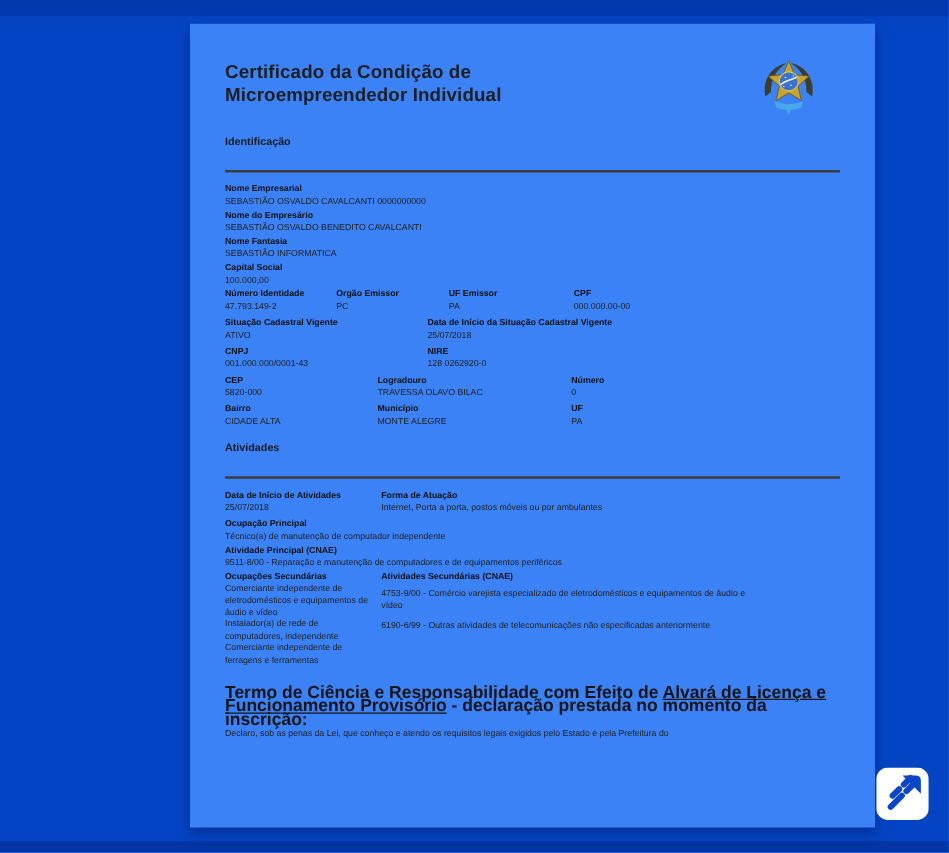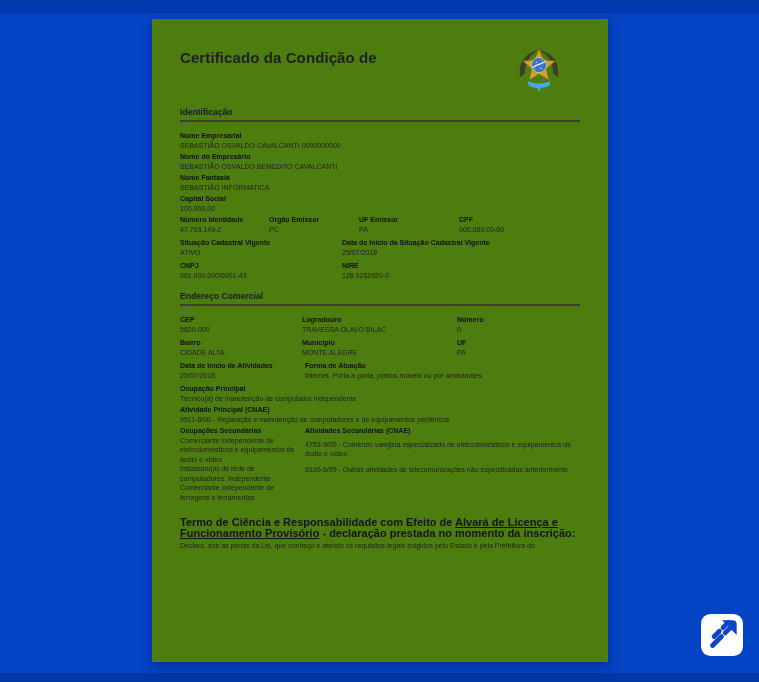--- a/index.html
+++ b/index.html
@@ -8,68 +8,69 @@
     position:relative;
     background:#0444C4;
     font-family:"Liberation Sans","DejaVu Sans",sans-serif;
     color:#1b1b1b;
   }
   .bg-strip-top    { position:absolute; left:0; top:0; width:759px; height:13px; background:#0339AE; }
   .bg-strip-bottom { position:absolute; left:0; bottom:0; width:759px; height:9px; background:#0335A4; }
 
   .page {
     position:absolute; left:152px; top:19px;
-    width:456px; height:643px;
-    background:#4d7c0f;
+    width:548px; height:643px;
+    background:#3b82f6;
     box-shadow:0 4px 10px rgba(0,10,60,.35);
     padding:29px 28px 0 28px;
     overflow:hidden;
   }
 
   .doc-header { display:flex; justify-content:space-between; align-items:flex-start; margin-bottom:9px; }
   .doc-title { font-size:15px; line-height:19px; font-weight:bold; color:#1f1f1f; letter-spacing:.1px; }
   .arms { margin-right:14px; margin-top:-2px; }
 
   .section-h {
     font-size:8.6px; font-weight:bold; color:#1c1c1c;
     border-bottom:2px solid #3d3d3d;
-    padding-bottom:3px; margin:9px 0 9px 0;
+    padding-bottom:18px; margin:9px 0 9px 0;
   }
   .lbl { font-size:7px; font-weight:bold; line-height:9.5px; color:#111; }
   .val { font-size:7px; line-height:9.5px; color:#222; }
   .pair { margin-bottom:2px; }
 
   .grid4 { display:grid; grid-template-columns:89px 90px 100px 1fr; margin-bottom:2px; }
   .grid2 { display:grid; grid-template-columns:162px 1fr; margin-bottom:2px; }
   .grid2a{ display:grid; grid-template-columns:125px 1fr; margin-bottom:2px; }
   .grid3e{ display:grid; grid-template-columns:122px 155px 1fr; margin-bottom:2px; }
   .grid-sec { display:grid; grid-template-columns:115px 1fr; column-gap:10px; margin-bottom:2px; }
 
   .sec-item  { font-size:7px; line-height:9.5px; color:#222; }
   .sec-item + .sec-item { margin-top:0; }
   .cnae-item { font-size:7px; line-height:9.5px; color:#222; margin-bottom:6px; max-width:300px; }
 
   .termo { margin-top:15px; }
-  .termo-h { font-size:11px; font-weight:bold; line-height:11px; color:#151515; }
+  .termo-h { font-size:14px; font-weight:bold; line-height:11px; color:#151515; }
   .termo-h .u { text-decoration:underline; text-underline-offset:1px; }
   .termo-p { font-size:7px; line-height:10px; color:#222; margin-top:2px; }
 
   .forma-val { max-width:260px; }
 </style>
 </head>
 <body>
 
 <div class="bg-strip-top"></div>
 <div class="bg-strip-bottom"></div>
 
 <div class="page">
 
   <div class="doc-header">
     <div class="doc-title">
       <div>Certificado da Condição de</div>
+      <div>Microempreendedor Individual</div>
     </div>
     <div class="arms">
       <svg width="54" height="48" viewBox="0 0 60 54">
         <path d="M9,35 C6,21 14,8 28,5 C18,12 14,20 14,31 Z" fill="#3d3d2b"></path>
         <path d="M51,35 C54,21 46,8 32,5 C42,12 46,20 46,31 Z" fill="#3d3d2b"></path>
         <path d="M30,3 L35.2,15.5 L48.5,16.8 L38.4,25.6 L41.4,38.8 L30,31.8 L18.6,38.8 L21.6,25.6 L11.5,16.8 L24.8,15.5 Z" fill="#C9A42C" stroke="#6e5a14" stroke-width="0.8"></path>
         <circle cx="30" cy="21.5" r="8.6" fill="#3a72cf" stroke="#d9c34a" stroke-width="1.1"></circle>
         <path d="M22.5,24.5 C27,20.5 33,20 37.2,17.8" stroke="#ffffff" stroke-width="1.4" fill="none" opacity="0.9"></path>
         <circle cx="27" cy="18" r="0.7" fill="#fff"></circle>
         <circle cx="32" cy="25" r="0.7" fill="#fff"></circle>
@@ -134,21 +135,20 @@
     <div class="pair">
       <div class="lbl">CNPJ</div>
       <div class="val">001.000.000/0001-43</div>
     </div>
     <div class="pair">
       <div class="lbl">NIRE</div>
       <div class="val">128 0262920-0</div>
     </div>
   </div>
 
-  <div class="section-h">Endereço Comercial</div>
   <div class="grid3e">
     <div class="pair">
       <div class="lbl">CEP</div>
       <div class="val">5820-000</div>
     </div>
     <div class="pair">
       <div class="lbl">Logradouro</div>
       <div class="val">TRAVESSA OLAVO BILAC</div>
     </div>
     <div class="pair">
@@ -164,20 +164,21 @@
     <div class="pair">
       <div class="lbl">Município</div>
       <div class="val">MONTE ALEGRE</div>
     </div>
     <div class="pair">
       <div class="lbl">UF</div>
       <div class="val">PA</div>
     </div>
   </div>
 
+  <div class="section-h">Atividades</div>
   <div class="grid2a">
     <div class="pair">
       <div class="lbl">Data de Início de Atividades</div>
       <div class="val">25/07/2018</div>
     </div>
     <div class="pair">
       <div class="lbl">Forma de Atuação</div>
       <div class="val forma-val">Internet, Porta a porta, postos móveis ou por ambulantes</div>
     </div>
   </div>

